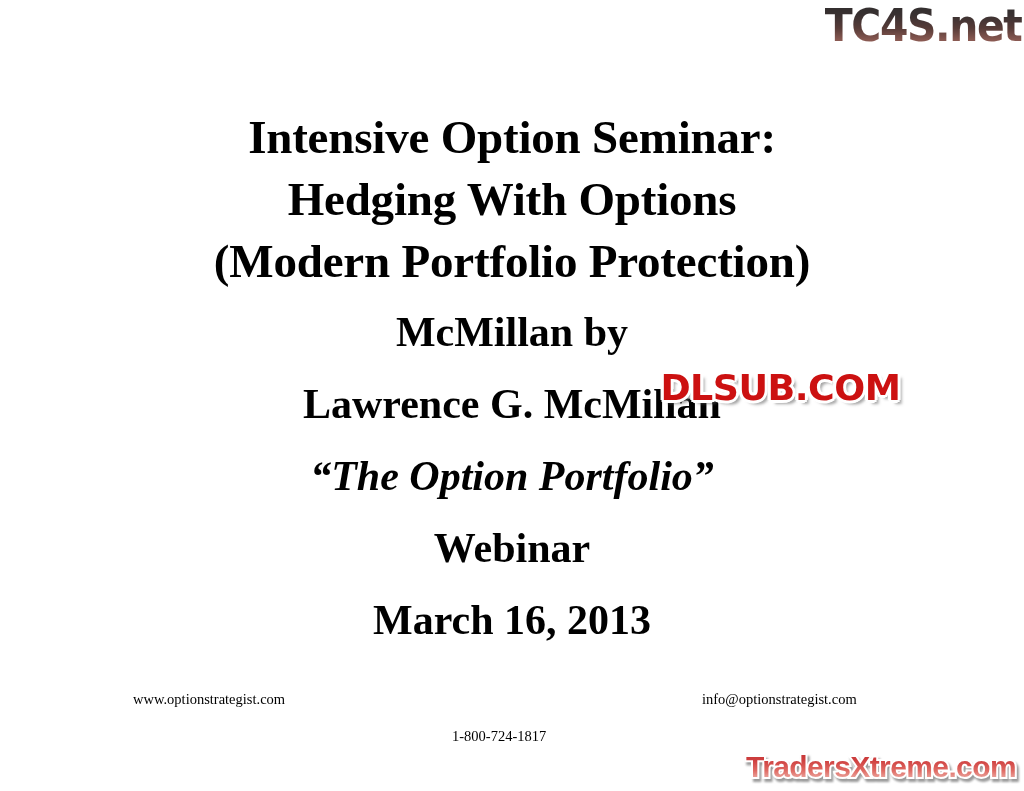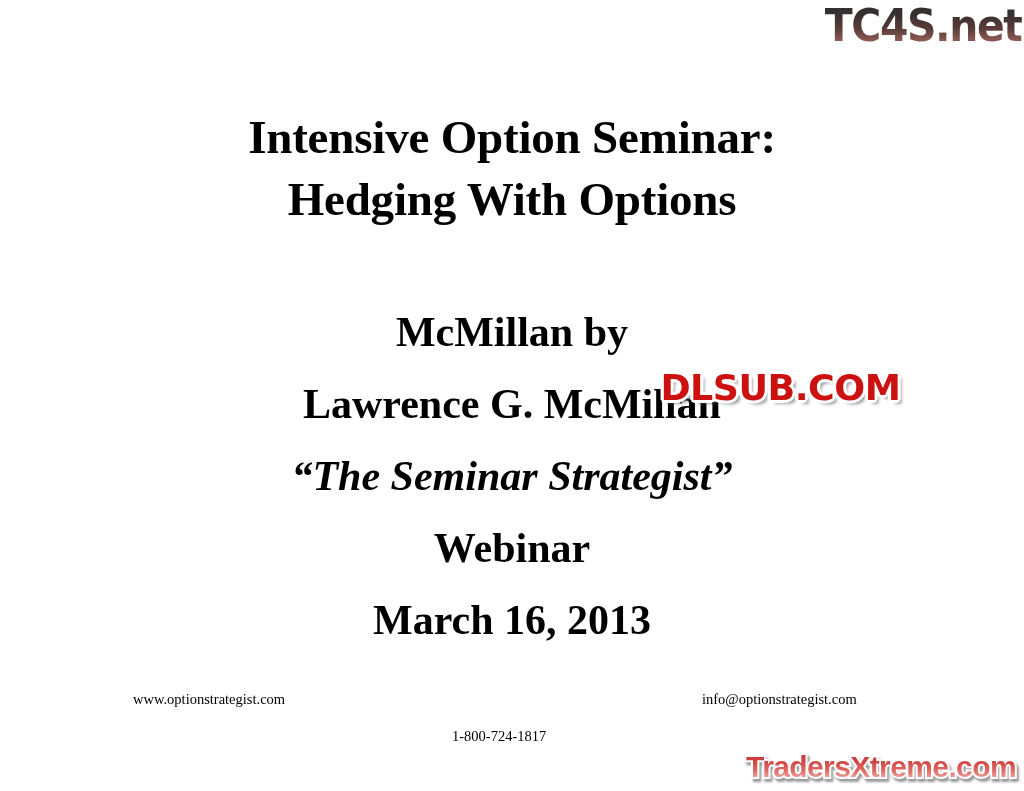--- a/index.html
+++ b/index.html
@@ -173,26 +173,27 @@
 </head>
 <body>
 
 <div class="slide">
 
   <div class="wm-tc4s">TC4S.net</div>
 
   <div class="title-block">
     <div class="title-line">Intensive Option Seminar:</div>
     <div class="title-line">Hedging With Options</div>
+    <div class="title-line">(Modern Portfolio Protection)</div>
   </div>
 
   <div class="body-block">
     <div class="body-line">McMillan by</div>
     <div class="body-line">Lawrence G. McMillan</div>
-    <div class="body-line italic">“The Seminar Strategist”</div>
+    <div class="body-line italic">“The Option Portfolio”</div>
     <div class="body-line">Webinar</div>
     <div class="body-line">March 16, 2013</div>
   </div>
 
   <div class="wm-dlsub">
     <span>DLSUB.COM</span>
   </div>
 
   <div class="footer">
     <span class="footer-item footer-web">www.optionstrategist.com</span>

